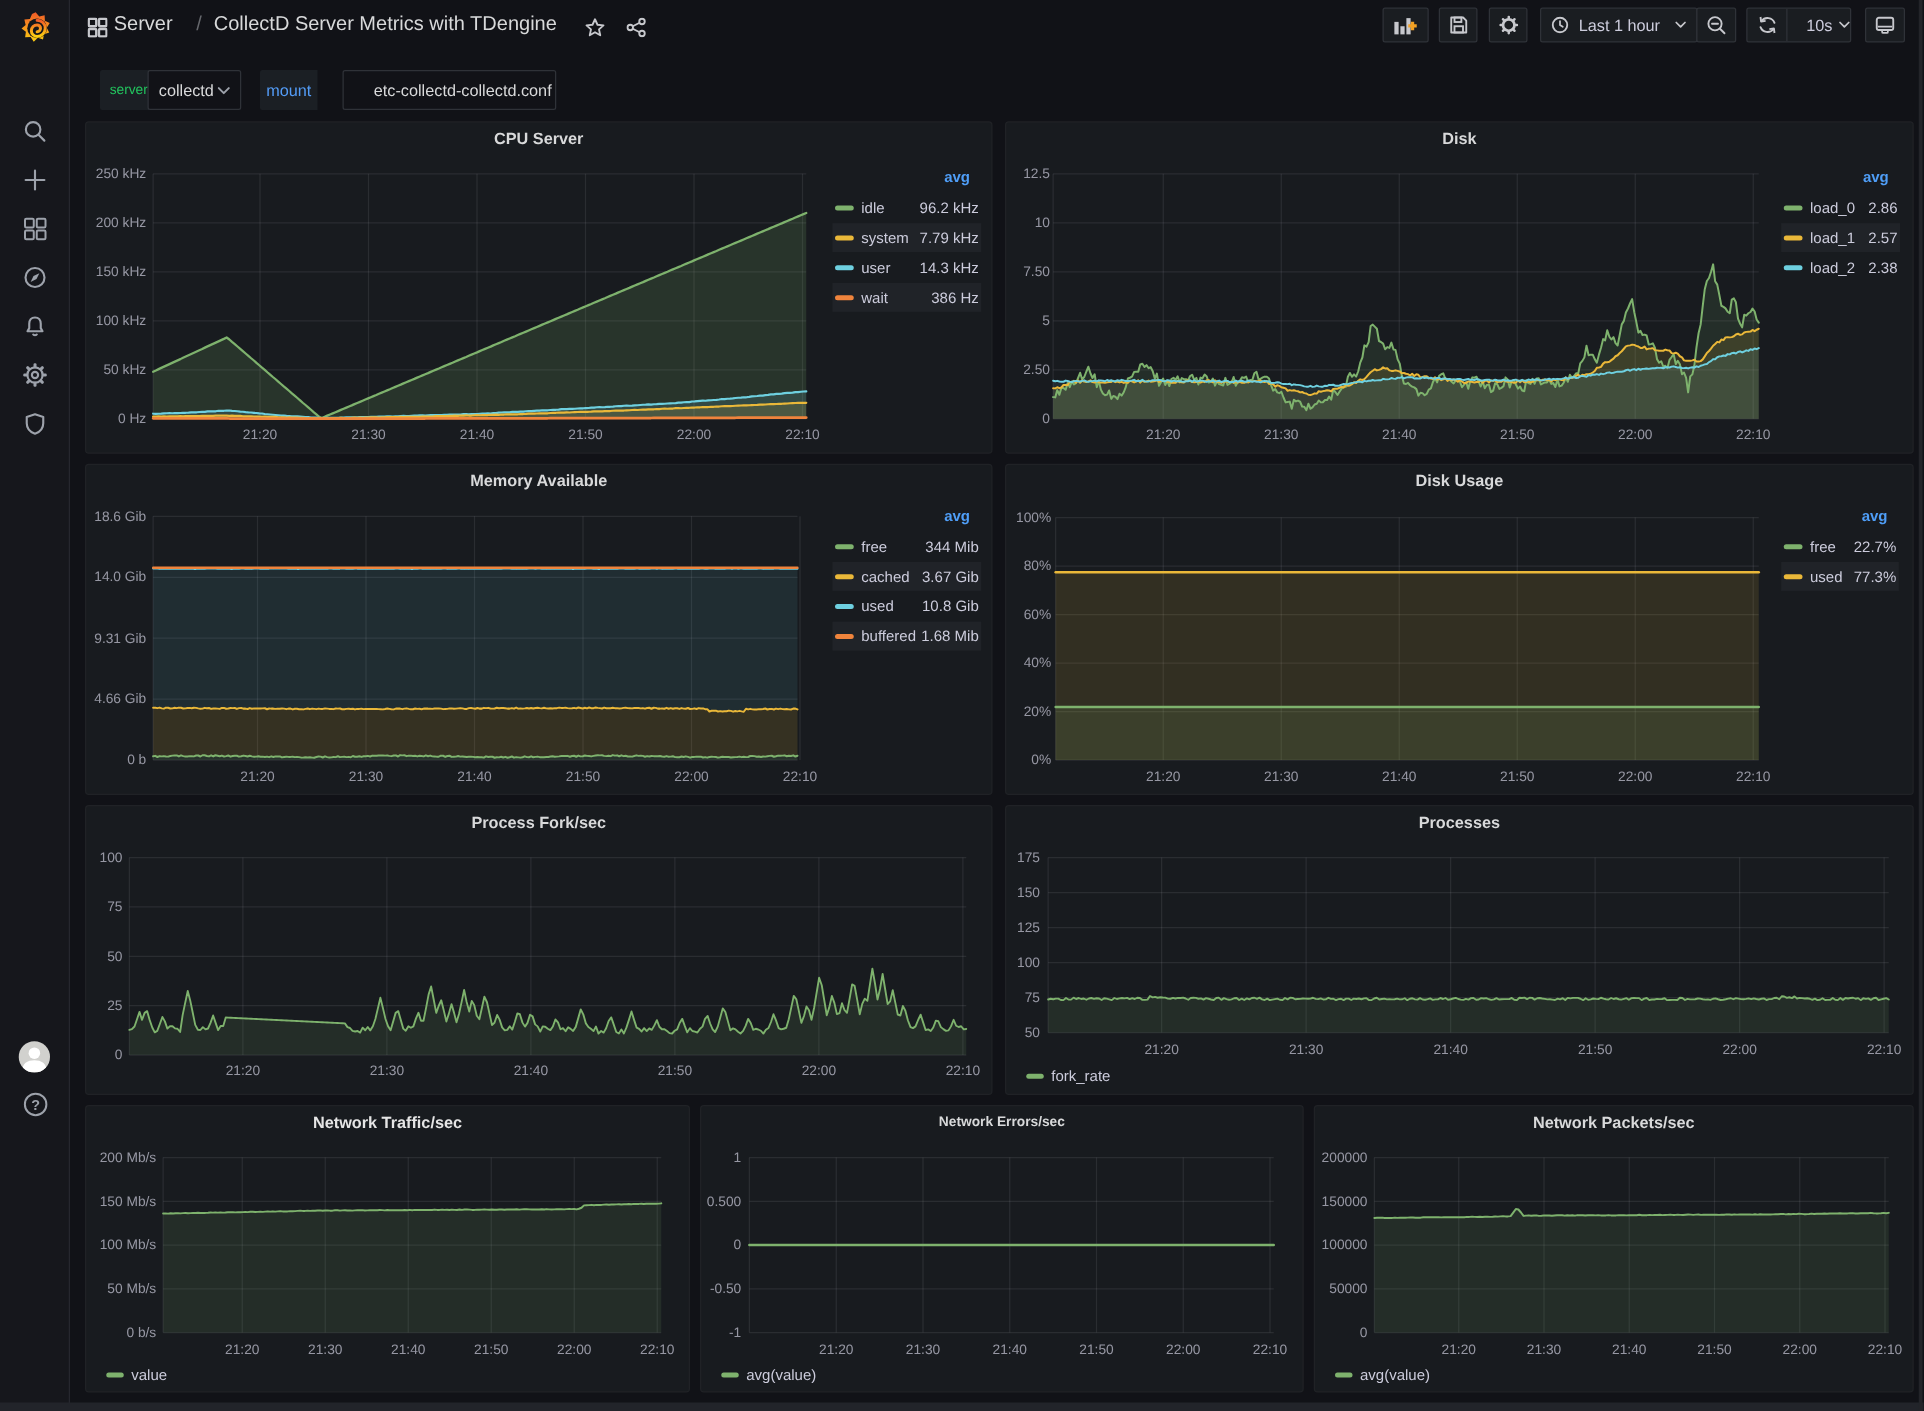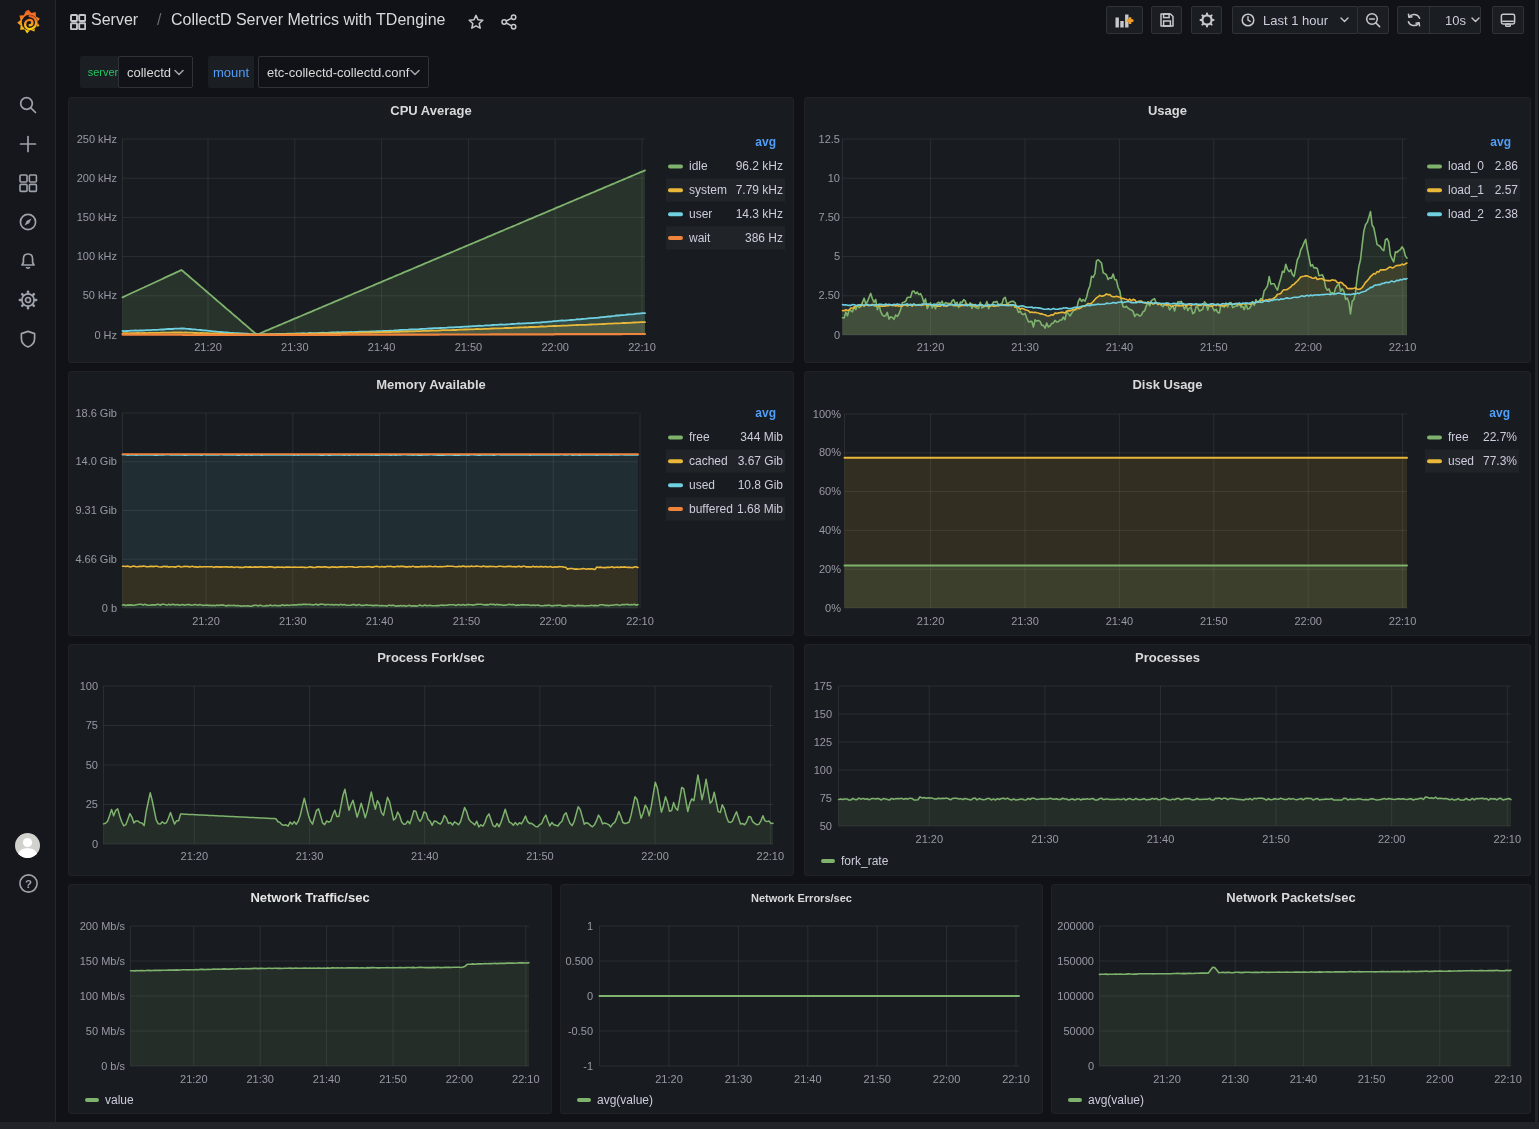--- a/index.html
+++ b/index.html
@@ -177,29 +177,29 @@
   </div>
 <div style="position:absolute;left:56px;top:56px;height:32px;width:1483px">
     <div style="position:absolute;left:24px;top:0;width:46px;height:32px;background:#1b1f24;border-radius:2px 0 0 2px;display:flex;align-items:center;justify-content:center;color:#22c55e;font-size:11px;font-weight:500">server</div>
     <div style="position:absolute;left:62px;top:0;width:75px;height:32px;background:#111217;border:1px solid #2f3238;box-sizing:border-box;border-radius:2px;display:flex;align-items:center;padding:0 8px;color:#d8d9da;font-size:13px;white-space:nowrap">
       <span style="flex:1">collectd</span>
       <svg width="10" height="9" viewBox="0 0 10 9" xmlns="http://www.w3.org/2000/svg">
         <path d="M1 2.5 L5 6.5 L9 2.5" stroke="#9da2ab" stroke-width="1.6" fill="none" stroke-linecap="round" stroke-linejoin="round"></path>
       </svg>
     </div>
     <div style="position:absolute;left:152px;top:0;width:46px;height:32px;background:#1b1f24;border-radius:2px 0 0 2px;display:flex;align-items:center;justify-content:center;color:#539cf7;font-size:13px;font-weight:500">mount</div>
-    <div style="position:absolute;left:202px;top:0;width:171px;height:32px;background:#111217;border:1px solid #2f3238;box-sizing:border-box;border-radius:2px;display:flex;align-items:center;padding:0 8px;color:#d8d9da;font-size:13px;white-space:nowrap">
+    <div style="position:absolute;left:218px;top:0;width:171px;height:32px;background:#111217;border:1px solid #2f3238;box-sizing:border-box;border-radius:2px;display:flex;align-items:center;padding:0 24px;color:#d8d9da;font-size:13px;white-space:nowrap">
       <span style="flex:1">etc-collectd-collectd.conf</span>
       <svg width="10" height="9" viewBox="0 0 10 9" xmlns="http://www.w3.org/2000/svg">
         <path d="M1 2.5 L5 6.5 L9 2.5" stroke="#9da2ab" stroke-width="1.6" fill="none" stroke-linecap="round" stroke-linejoin="round"></path>
       </svg>
     </div>
   </div>
 <div style="position:absolute;left:68px;top:97px;width:726px;height:266px;background:#181b1f;border:1px solid #202226;border-radius:3px;box-sizing:border-box">
-    <div style="position:absolute;left:0;right:0;top:0;height:25px;display:flex;align-items:center;justify-content:center;font-size:13px;font-weight:600;color:#d8d9da">CPU Average</div>
+    <div style="position:absolute;left:0;right:0;top:0;height:25px;display:flex;align-items:center;justify-content:center;font-size:13px;font-weight:600;color:#d8d9da">CPU Server</div>
     <div style="position:absolute;left:0;top:0">
       <svg width="726" height="266" xmlns="http://www.w3.org/2000/svg">
         <line x1="53.5" y1="41.0" x2="576" y2="41.0" stroke="rgba(204,204,220,0.10)" stroke-width="1"></line>
         <line x1="53.5" y1="80.2" x2="576" y2="80.2" stroke="rgba(204,204,220,0.10)" stroke-width="1"></line>
         <line x1="53.5" y1="119.4" x2="576" y2="119.4" stroke="rgba(204,204,220,0.10)" stroke-width="1"></line>
         <line x1="53.5" y1="158.6" x2="576" y2="158.6" stroke="rgba(204,204,220,0.10)" stroke-width="1"></line>
         <line x1="53.5" y1="197.8" x2="576" y2="197.8" stroke="rgba(204,204,220,0.10)" stroke-width="1"></line>
         <line x1="53.5" y1="237.0" x2="576" y2="237.0" stroke="rgba(204,204,220,0.10)" stroke-width="1"></line>
         <line x1="53.5" y1="41" x2="53.5" y2="237" stroke="rgba(204,204,220,0.10)" stroke-width="1"></line>
         <line x1="139.0" y1="41" x2="139.0" y2="237" stroke="rgba(204,204,220,0.10)" stroke-width="1"></line>
@@ -240,21 +240,21 @@
         <text x="620" y="120.2" font-size="12" fill="#ccccdc">user</text>
         <text x="714" y="120.2" text-anchor="end" font-size="12" fill="#ccccdc">14.3 kHz</text>
         <rect x="597" y="128.3" width="119" height="23.2" fill="rgba(204,204,220,0.05)"></rect>
         <rect x="599" y="138.1" width="15" height="4" rx="2" fill="#EF843C"></rect>
         <text x="620" y="144.1" font-size="12" fill="#ccccdc">wait</text>
         <text x="714" y="144.1" text-anchor="end" font-size="12" fill="#ccccdc">386 Hz</text>
       </svg>
     </div>
   </div>
 <div style="position:absolute;left:804px;top:97px;width:727px;height:266px;background:#181b1f;border:1px solid #202226;border-radius:3px;box-sizing:border-box">
-    <div style="position:absolute;left:0;right:0;top:0;height:25px;display:flex;align-items:center;justify-content:center;font-size:13px;font-weight:600;color:#d8d9da">Usage</div>
+    <div style="position:absolute;left:0;right:0;top:0;height:25px;display:flex;align-items:center;justify-content:center;font-size:13px;font-weight:600;color:#d8d9da">Disk</div>
     <div style="position:absolute;left:0;top:0">
       <svg width="727" height="266" xmlns="http://www.w3.org/2000/svg">
         <line x1="37.5" y1="41.0" x2="602" y2="41.0" stroke="rgba(204,204,220,0.10)" stroke-width="1"></line>
         <line x1="37.5" y1="80.2" x2="602" y2="80.2" stroke="rgba(204,204,220,0.10)" stroke-width="1"></line>
         <line x1="37.5" y1="119.4" x2="602" y2="119.4" stroke="rgba(204,204,220,0.10)" stroke-width="1"></line>
         <line x1="37.5" y1="158.6" x2="602" y2="158.6" stroke="rgba(204,204,220,0.10)" stroke-width="1"></line>
         <line x1="37.5" y1="197.8" x2="602" y2="197.8" stroke="rgba(204,204,220,0.10)" stroke-width="1"></line>
         <line x1="37.5" y1="237.0" x2="602" y2="237.0" stroke="rgba(204,204,220,0.10)" stroke-width="1"></line>
         <line x1="37.5" y1="41" x2="37.5" y2="237" stroke="rgba(204,204,220,0.10)" stroke-width="1"></line>
         <line x1="125.6" y1="41" x2="125.6" y2="237" stroke="rgba(204,204,220,0.10)" stroke-width="1"></line>

